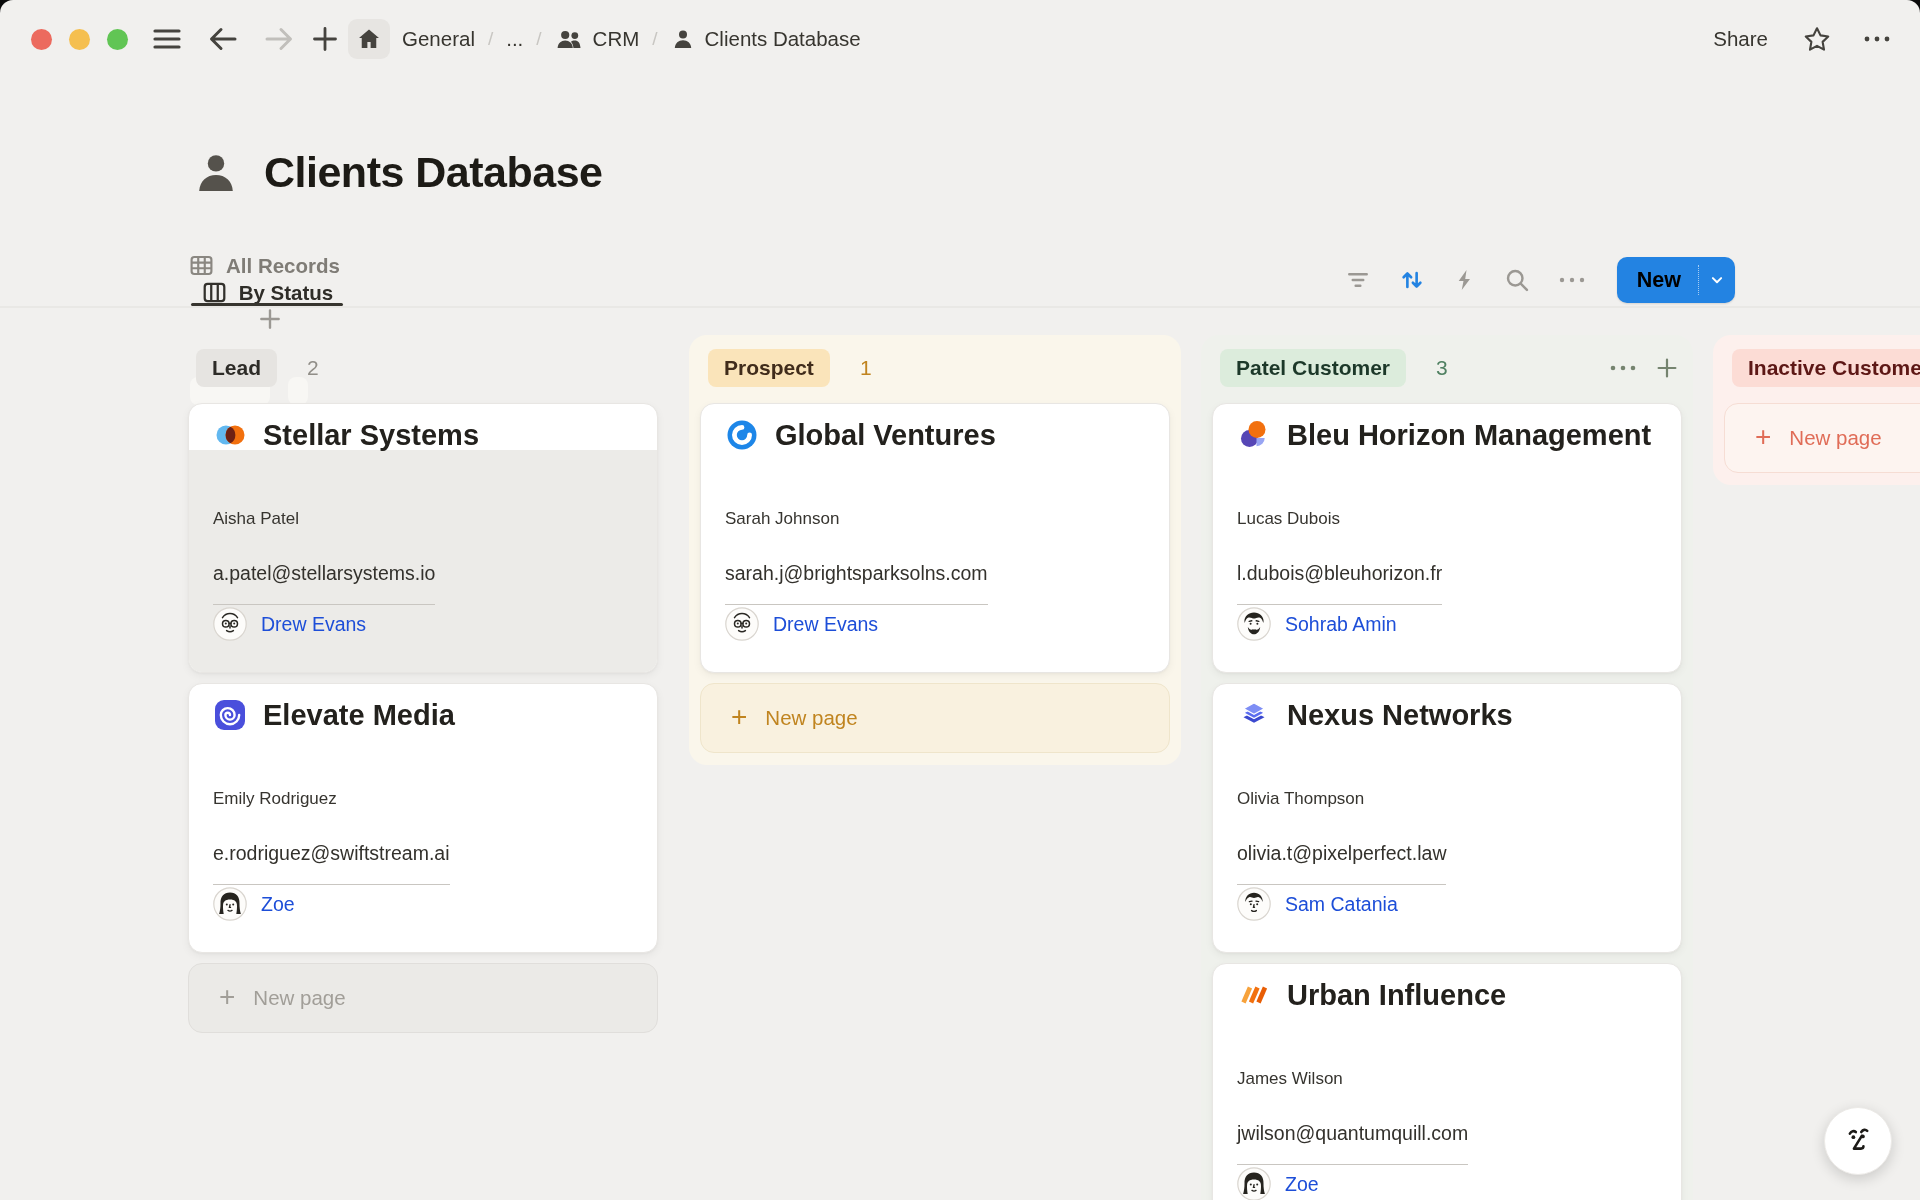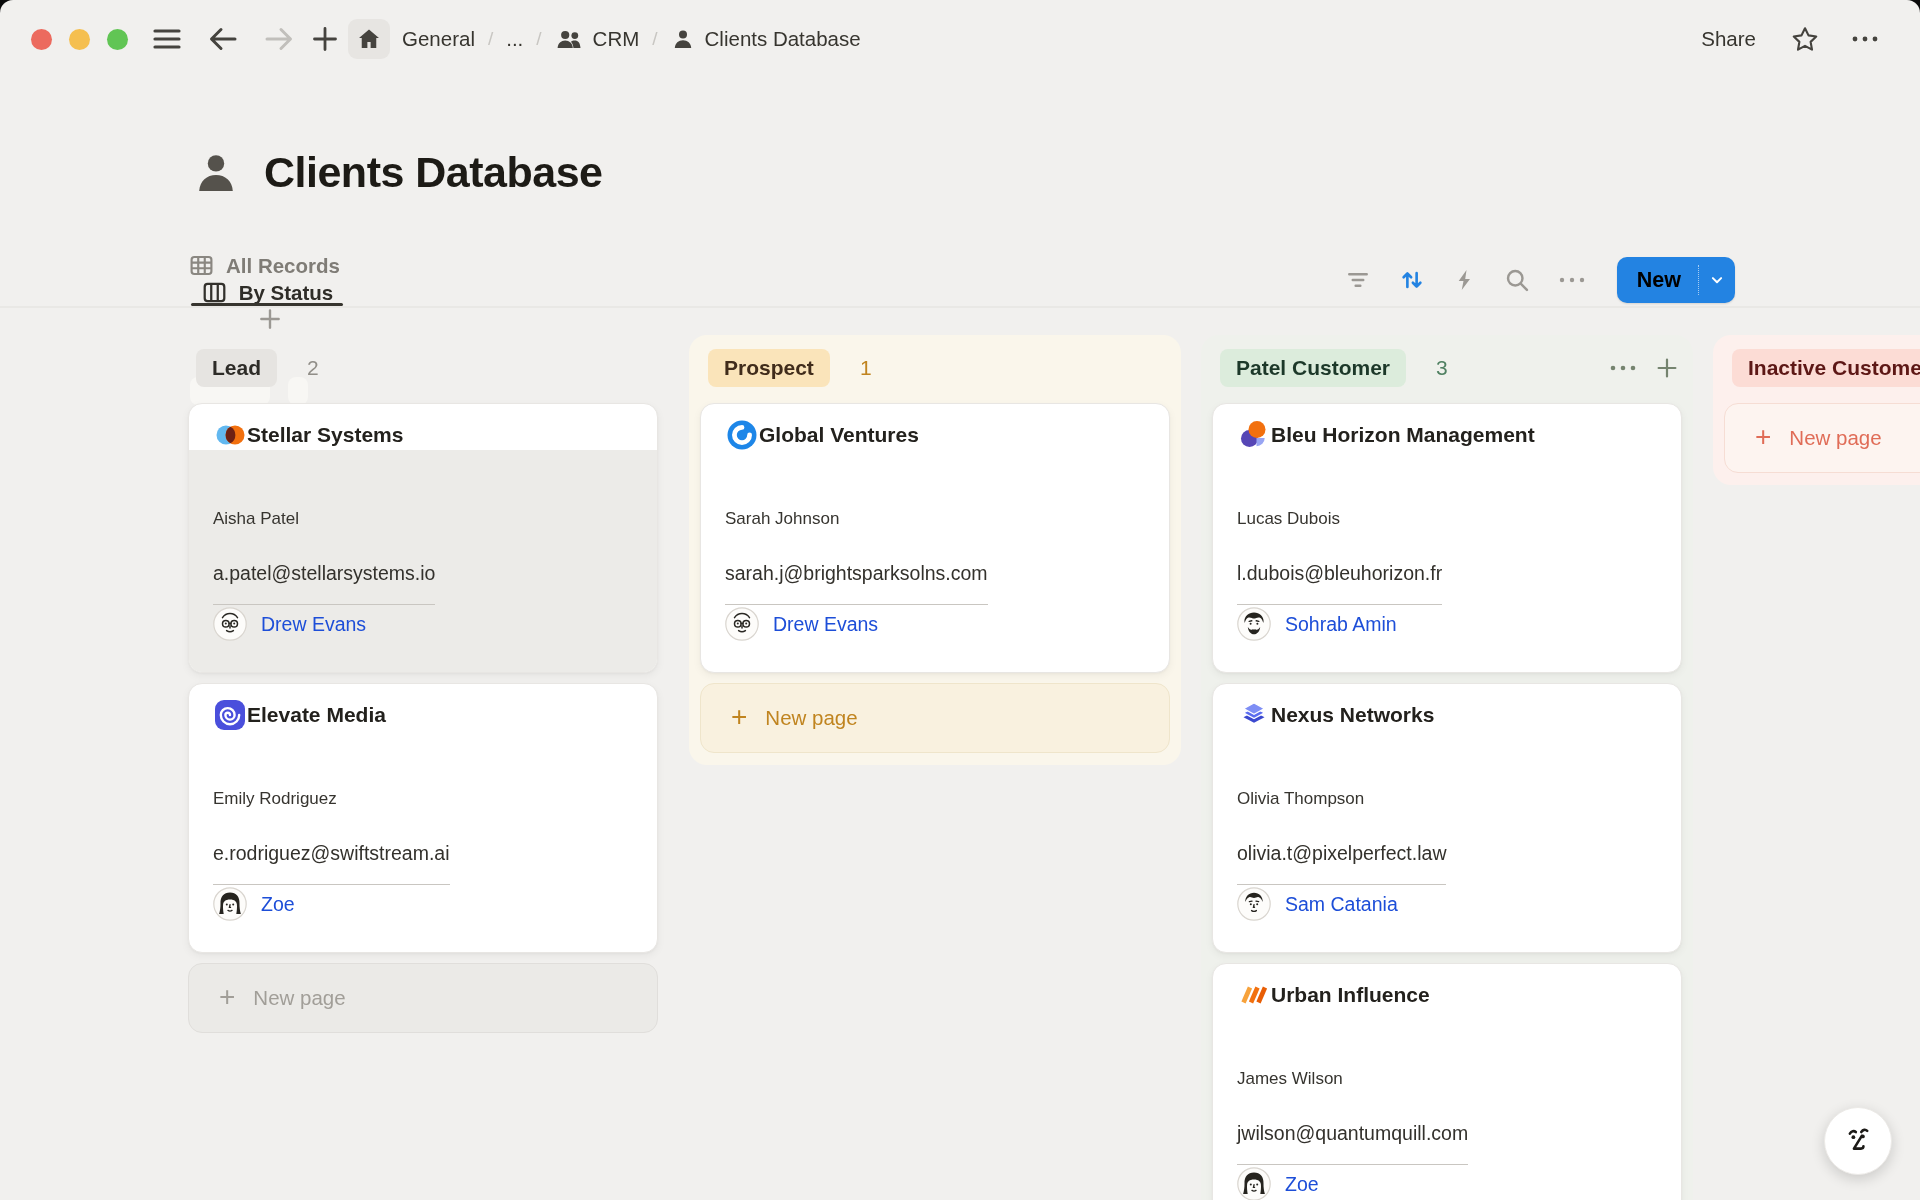--- a/index.html
+++ b/index.html
@@ -1,21 +1,21 @@
 <!DOCTYPE html>
 <html style="--accent: #2383e2;"><head>
 <meta charset="utf-8">
 <title>Clients Database</title>
 <style>
   html,body{margin:0;padding:0;width:1920px;height:1200px;background:#0a0a0a;overflow:hidden;
     font-family:"Liberation Sans","DejaVu Sans",sans-serif;-webkit-font-smoothing:antialiased;}
   .window{position:absolute;inset:0;background:#f1f0ee;border-radius:13px 13px 0 0;overflow:hidden;}
 
   
-  .titlebar{position:absolute;top:0;left:0;right:12px;height:78px;}
+  .titlebar{position:absolute;top:0;left:0;right:0;height:78px;}
   .traffic{position:absolute;left:31px;top:29px;display:flex;gap:17px;}
   .tl{width:21px;height:21px;border-radius:50%;display:inline-block;}
   .tl.red{background:#ec6a5e}.tl.yellow{background:#f5bf4f}.tl.green{background:#61c554}
   .tb-btn{position:absolute;top:19px;width:42px;height:40px;display:flex;align-items:center;justify-content:center;
     background:none;border:none;padding:0;cursor:pointer;}
   .btn-menu{left:146px}.btn-back{left:202px}.btn-fwd{left:258px}.btn-plus{left:304px}
   .btn-home{left:348px;background:#e7e5e2;border-radius:9px;}
   .breadcrumb{position:absolute;left:402px;top:0;height:78px;display:flex;align-items:center;gap:13px;
     font-size:20.5px;color:#37352f;white-space:nowrap;}
   .crumb{display:flex;align-items:center;gap:10px;cursor:pointer;}
@@ -57,22 +57,22 @@
   .col-actions button{background:none;border:none;padding:0;cursor:pointer;display:flex;}
   .ghost{position:absolute;background:#f8f7f4;border-radius:8px;top:32px;height:28px;z-index:0;}
   .ghost.g1{left:2px;width:80px;}
   .ghost.g2{left:100px;width:20px;}
 
   .card{position:relative;background:#fff;border:1px solid #e8e6e3;border-radius:14px;margin-bottom:10px;
     padding:0 24px;overflow:hidden;cursor:pointer;
     box-shadow:0 1px 2px rgba(0,0,0,.03),0 3px 9px rgba(0,0,0,.05);}
   .card.highlighted::before{content:"";position:absolute;left:0;right:0;top:46px;bottom:0;background:#ecebe8;}
   .card > *{position:relative;}
-  .card-title{display:flex;align-items:center;margin-top:10px;height:42px;
-    font-size:21px;font-weight:bold;color:#23211d;}
+  .card-title{display:flex;align-items:center;gap:16px;margin-top:10px;height:42px;
+    font-size:29px;font-weight:bold;color:#23211d;}
   .contact{margin-top:50px;font-size:17px;color:#36342f;line-height:26px;}
   .email{margin-top:28px;font-size:19.5px;color:#33312c;line-height:26px;}
   .email span{border-bottom:1.5px solid #c9c6c1;padding-bottom:20px;cursor:pointer;}
   .owner{margin-top:18px;height:40px;display:flex;align-items:center;gap:14px;
     font-size:19.5px;color:#1d4ed8;margin-bottom:28px;}
 
   .new-page{position:relative;height:70px;margin-top:6px;border-radius:14px;display:flex;align-items:center;gap:18px;
     padding:0 0 0 30px;font-size:20.5px;background:var(--np-bg);border:1px solid var(--np-border);
     color:var(--np-color);cursor:pointer;width:100%;box-sizing:border-box;text-align:left;}
   .new-page .np-plus{font-size:28px;line-height:1;font-weight:normal;transform:translateY(-1px);}

